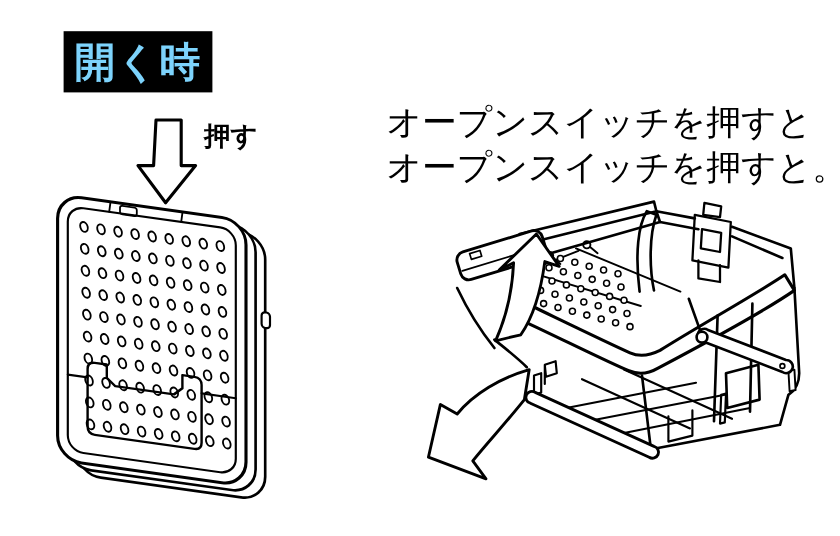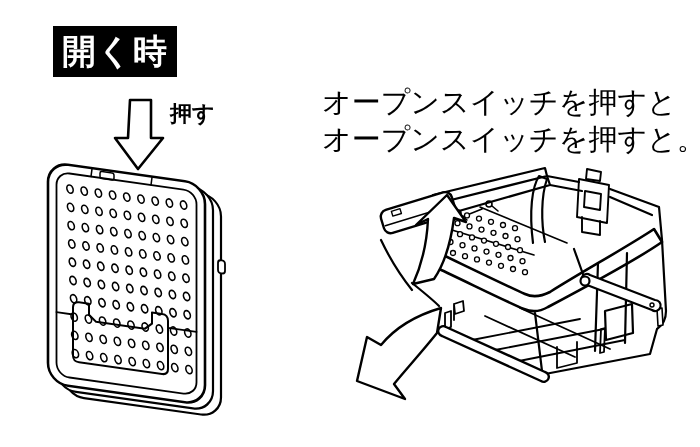--- a/index.html
+++ b/index.html
@@ -1,20 +1,20 @@
 <!DOCTYPE html>
 <html><head>
 <meta charset="utf-8">
 <style>
   html,body{margin:0;padding:0;background:#fff;}
   .stage{position:relative;width:700px;height:447px;background:#fff;overflow:hidden;
          font-family:"DejaVu Sans",sans-serif;color:#000;}
   .badge{position:absolute;left:53px;top:26px;width:124px;height:51px;background:#000;
          display:flex;align-items:center;justify-content:center;}
-  .badge span{color:#ffffff;font-size:34px;font-weight:bold;letter-spacing:1px;}
+  .badge span{color:#7dd3fc;font-size:34px;font-weight:bold;letter-spacing:1px;}
   .push-label{position:absolute;left:170px;top:99px;font-size:22px;font-weight:600;}
   .instruction{position:absolute;left:308px;top:84px;font-size:29px;line-height:37px;
                font-weight:500;white-space:nowrap;}
   .instruction span{display:block;margin-left:14px;}
   .open-label{position:absolute;left:266px;top:276px;font-size:31px;font-weight:bold;}
   svg{position:absolute;overflow:visible;}
   .svg-closed{left:20px;top:148px;}
   .svg-arrow{left:106px;top:98px;}
   .svg-open{left:352px;top:163px;}
 </style>

